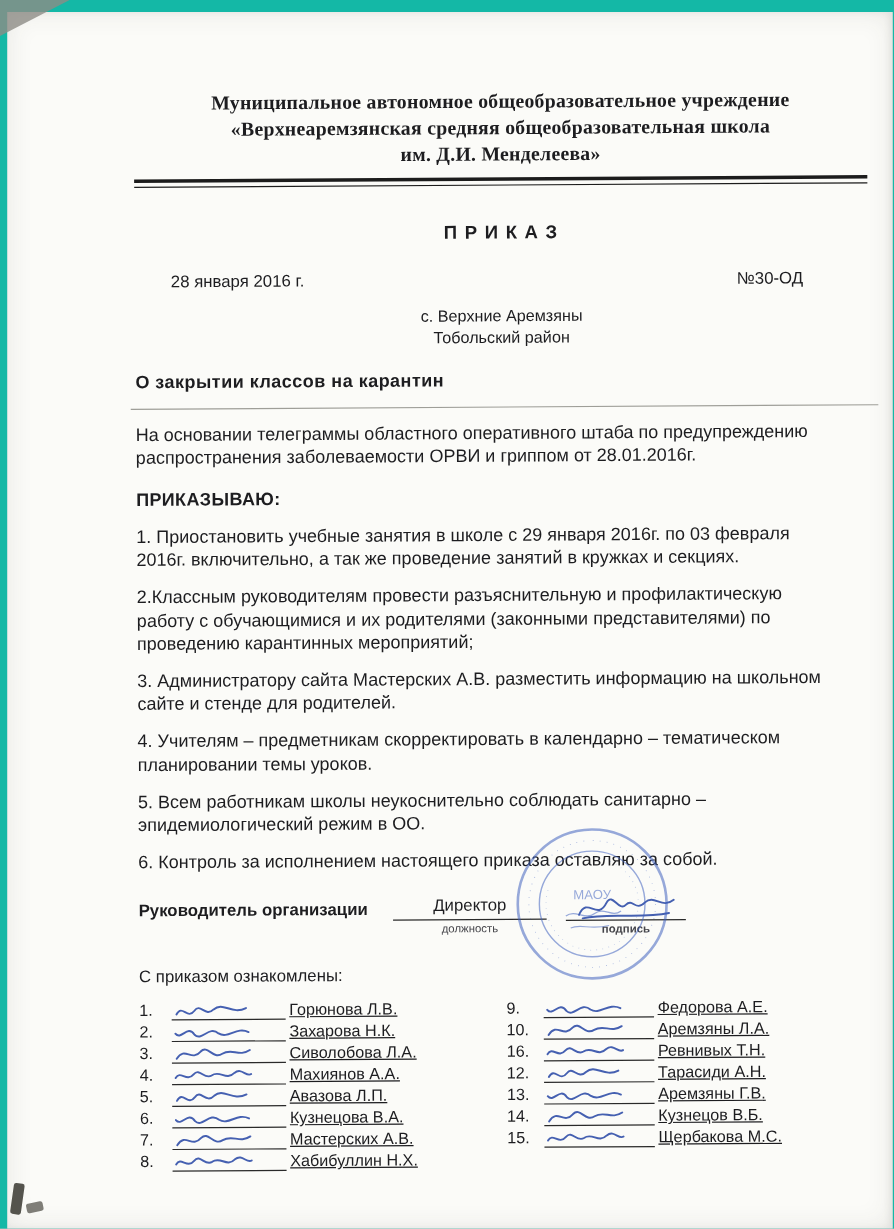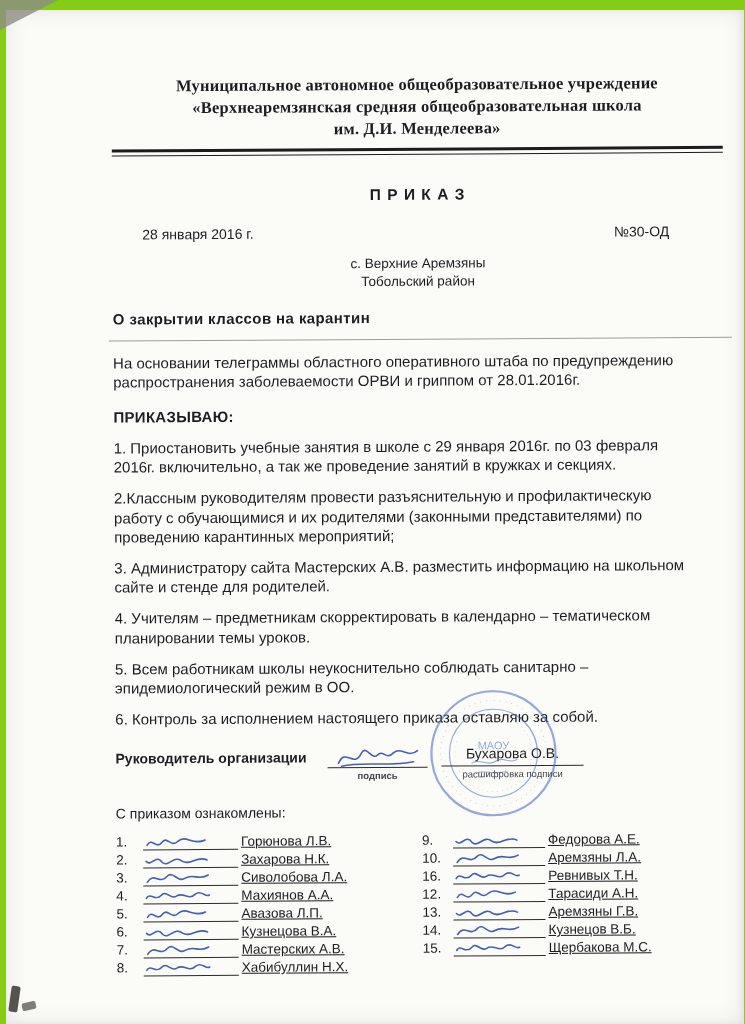--- a/index.html
+++ b/index.html
@@ -2,21 +2,21 @@
 <html><head>
 <meta charset="utf-8">
 <style>
   html,body{margin:0;padding:0;}
   body{
     width:745px;height:1024px;overflow:hidden;
     background:#b9b9b4;
     font-family:"Liberation Sans", sans-serif;
     color:#1d1d20;
   }
-  .scan{position:relative;width:745px;height:1024px;background:#84cc16;}
+  .scan{position:relative;width:745px;height:1024px;background:#14b8a6;}
   .paper{
     position:absolute;left:6px;top:10px;right:1px;bottom:0;
     background:#fbfbf8;
     box-shadow:inset 0 0 22px rgba(60,60,50,.10), inset -3px 0 6px rgba(0,0,0,.06);
   }
   .corner-tl{
     position:absolute;left:0;top:0;width:58px;height:30px;
     background:#8d8c86;
     clip-path:polygon(0 0,58px 0,0 30px);
     opacity:.8;
@@ -120,35 +120,35 @@
       <p>2.Классным руководителям  провести разъяснительную и профилактическую работу с обучающимися и их родителями (законными представителями) по проведению карантинных мероприятий;</p>
       <p>3. Администратору сайта   Мастерских А.В. разместить  информацию на школьном сайте  и стенде для родителей.</p>
       <p>4. Учителям – предметникам  скорректировать  в календарно – тематическом планировании  темы уроков.</p>
       <p>5. Всем работникам школы  неукоснительно соблюдать  санитарно – эпидемиологический режим в ОО.</p>
       <p>6. Контроль за исполнением настоящего приказа оставляю за собой.</p>
     </div>
 
     <div class="sig-block">
       <div class="sig-label">Руководитель организации</div>
 
+      <div class="sig-col col-pos">
+        <div class="line">Директор</div>
+        <div class="caption">должность</div>
+      </div>
 
       <div class="sig-col col-sig">
         <div class="line">
           <svg class="dir-sign" width="88" height="26" viewBox="0 0 88 26">
             <path class="ink" d="M5 20 C12 4 20 26 28 10 C33 1 38 18 44 12 C50 6 52 18 60 10 C68 3 74 16 84 8"></path>
             <path class="ink" d="M8 23 C30 18 55 24 80 19" stroke-width="1.1"></path>
           </svg>
         </div>
         <div class="caption">подпись</div>
       </div>
 
-      <div class="sig-col col-name">
-        <div class="line">Бухарова О.В.</div>
-        <div class="caption">расшифровка подписи</div>
-      </div>
 
       <svg class="stamp" viewBox="0 0 132 132">
         <circle cx="66" cy="66" r="62" fill="none" stroke="#3b5ebe" stroke-width="2.2"></circle>
         <circle cx="66" cy="66" r="44" fill="none" stroke="#3b5ebe" stroke-width="1.2"></circle>
         <defs>
           <path id="stamp-tp" d="M66,15 a51,51 0 1,1 -0.01,0"></path>
           <path id="stamp-tp2" d="M66,29 a37,37 0 1,1 -0.01,0"></path>
         </defs>
         <text font-size="6.5" fill="#3b5ebe" letter-spacing="3.5">
           <textPath href="#stamp-tp">···························································</textPath>

